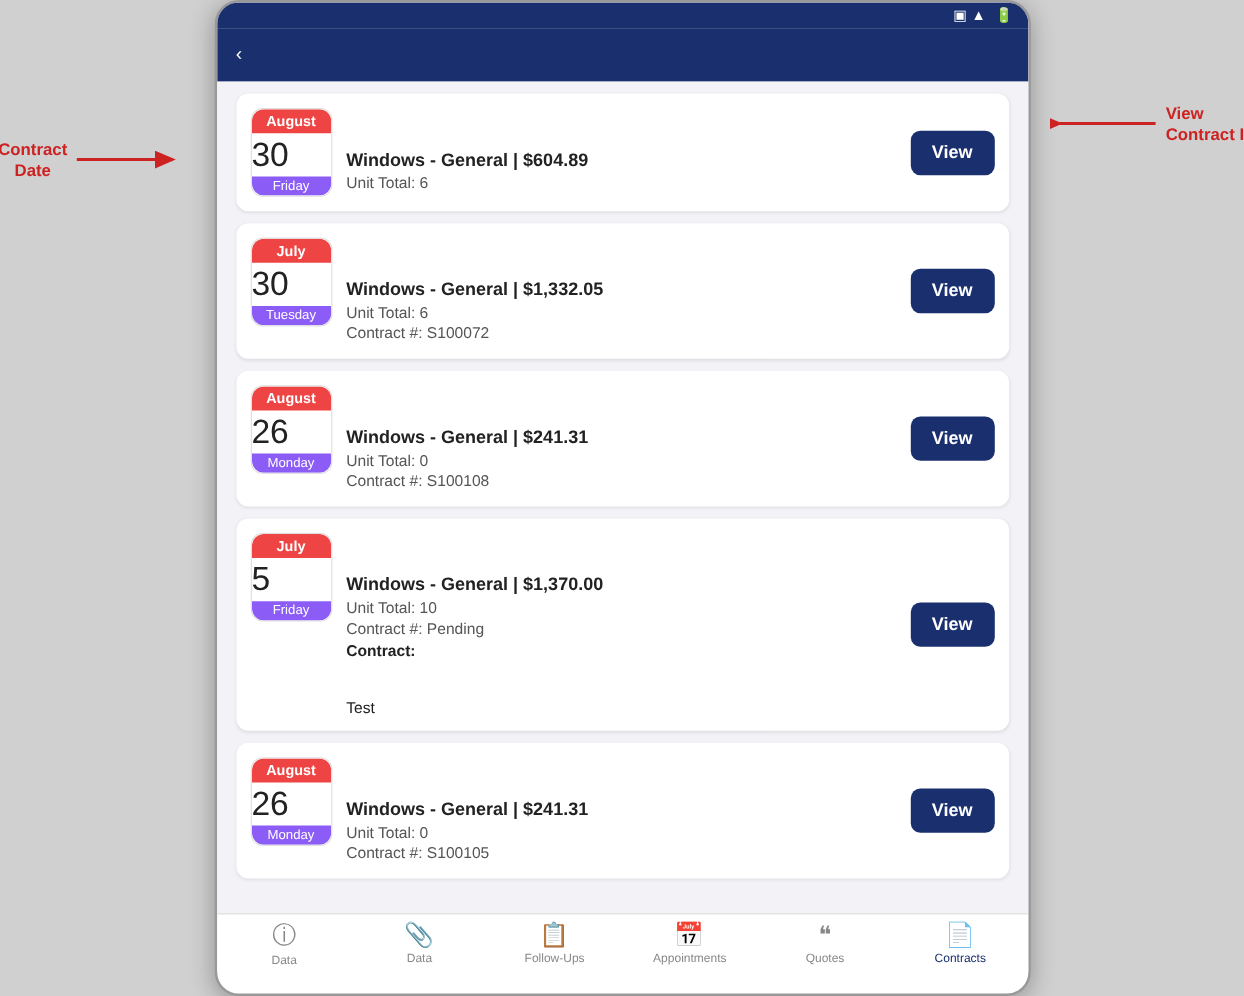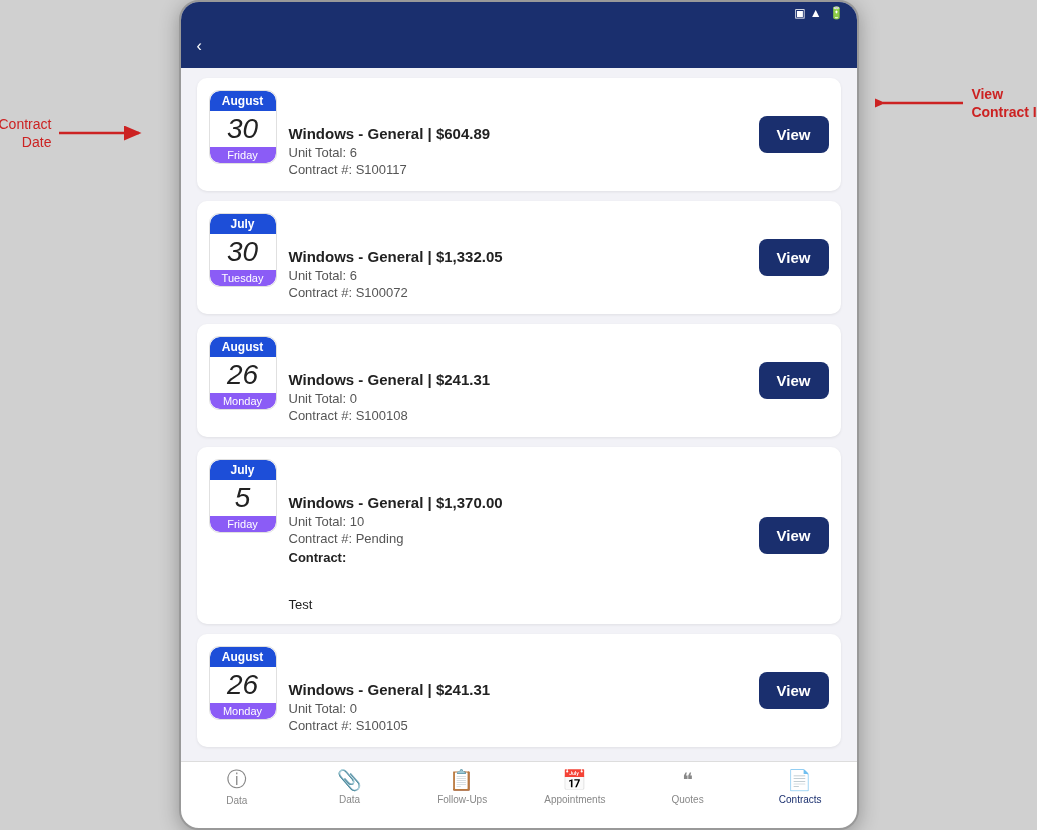--- a/index.html
+++ b/index.html
@@ -72,35 +72,34 @@
     }
     .calendar-icon {
       width: 68px;
       min-width: 68px;
       border-radius: 10px;
       overflow: hidden;
       border: 1px solid #e0e0e0;
       background: white;
     }
     .cal-month {
-      background: #1d4ed8;
+      background: #ef4444;
       color: white;
       font-size: 12px;
       font-weight: 600;
       text-align: center;
       padding: 3px 0;
       border-radius: 10px 10px 0 0;
     }
     .cal-day {
       font-size: 28px;
       font-weight: 300;
-      text-align: center;
+      text-align: left;
       color: #222;
       padding: 2px 0;
-      font-style: italic;
     }
     .cal-weekday {
       background: #8b5cf6;
       color: white;
       font-size: 11px;
       font-weight: 500;
       text-align: center;
       padding: 2px 0;
       border-radius: 0 0 10px 10px;
     }
@@ -199,21 +198,20 @@
 
     <div class="contract-card">
     <div class="calendar-icon">
       <div class="cal-month">August</div>
       <div class="cal-day">30</div>
       <div class="cal-weekday">Friday</div>
     </div>
     <div class="contract-info">
       <div class="contract-title">Windows - General | $604.89</div>
       <div class="contract-sub">Unit Total: 6</div>
-      <div class="contract-sub">Contract #: S100117</div>
 
     </div>
     <button class="view-btn">View</button>
   </div>
         <div class="contract-card">
     <div class="calendar-icon">
       <div class="cal-month">July</div>
       <div class="cal-day">30</div>
       <div class="cal-weekday">Tuesday</div>
     </div>
@@ -294,21 +292,21 @@
   </div>
         <div class="tab-item active">
     <span class="tab-icon">📄</span>
     <span>Contracts</span>
   </div>
       </div>
 
   </div>
 
   <div style="position:absolute; top: 115px; left: -180px; display:flex; align-items:center; gap:6px; pointer-events:none;">
-    <div style="color:#cc2222; font-size:14px; font-weight:400; line-height:1.3; text-align:right;">Contract<br>Date</div>
+    <div style="color:#cc2222; font-size:14px; font-weight:700; line-height:1.3; text-align:center;">Contract<br>Date</div>
     <svg width="90" height="18" viewBox="0 0 90 18">
       <defs>
           <marker id="ah1" markerWidth="8" markerHeight="8" refX="6" refY="3" orient="auto">
             <path d="M0,0 L0,6 L7,3 z" fill="#cc2222"></path>
           </marker>
         </defs>
       <line x1="2" y1="9" x2="82" y2="9" stroke="#cc2222" stroke-width="2.5" marker-end="url(#ah1)"></line>
     </svg>
   </div>
 

